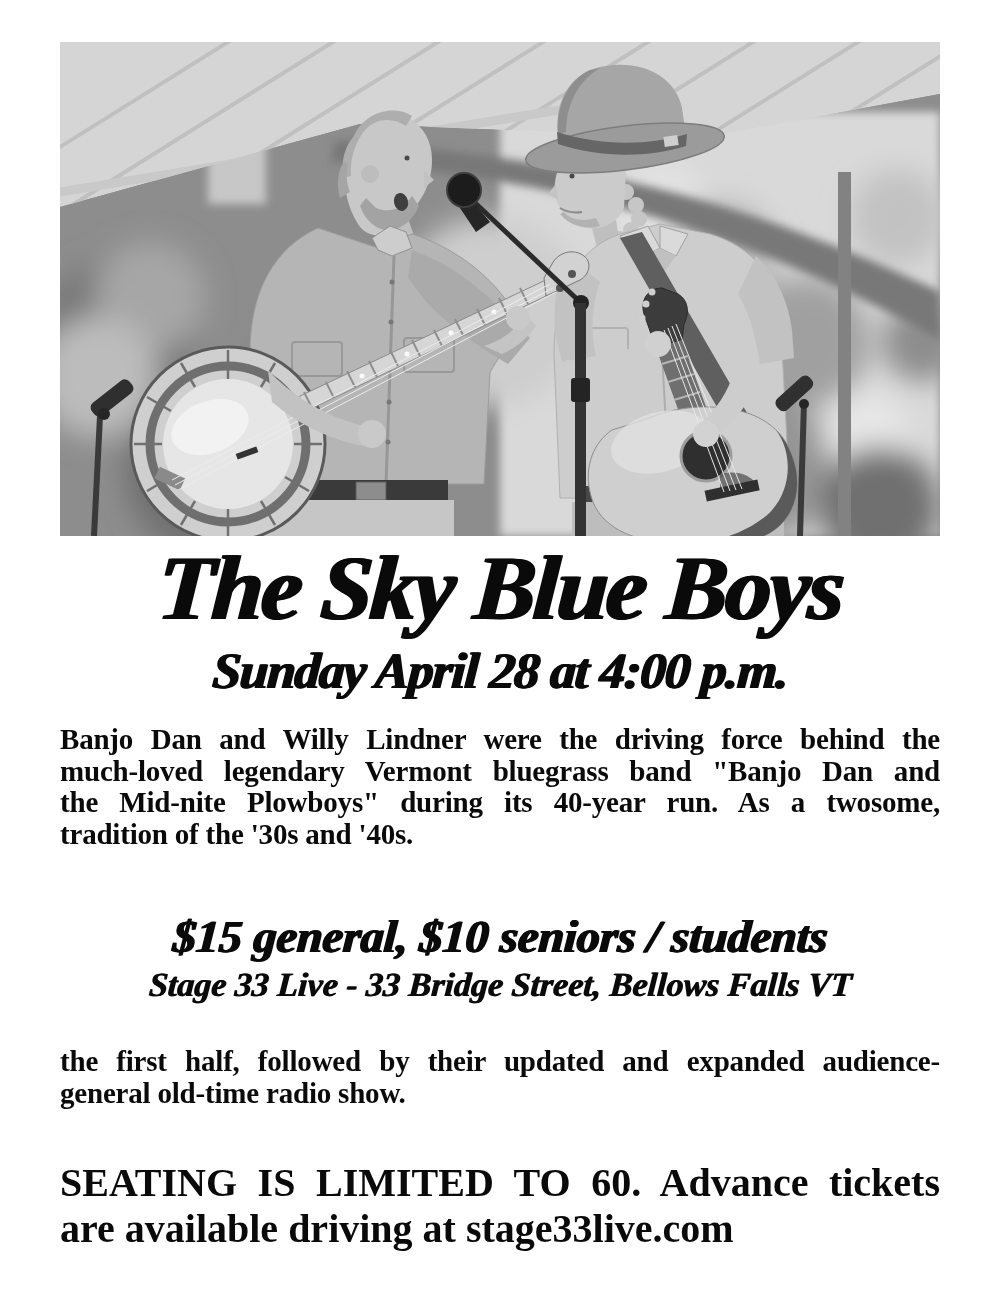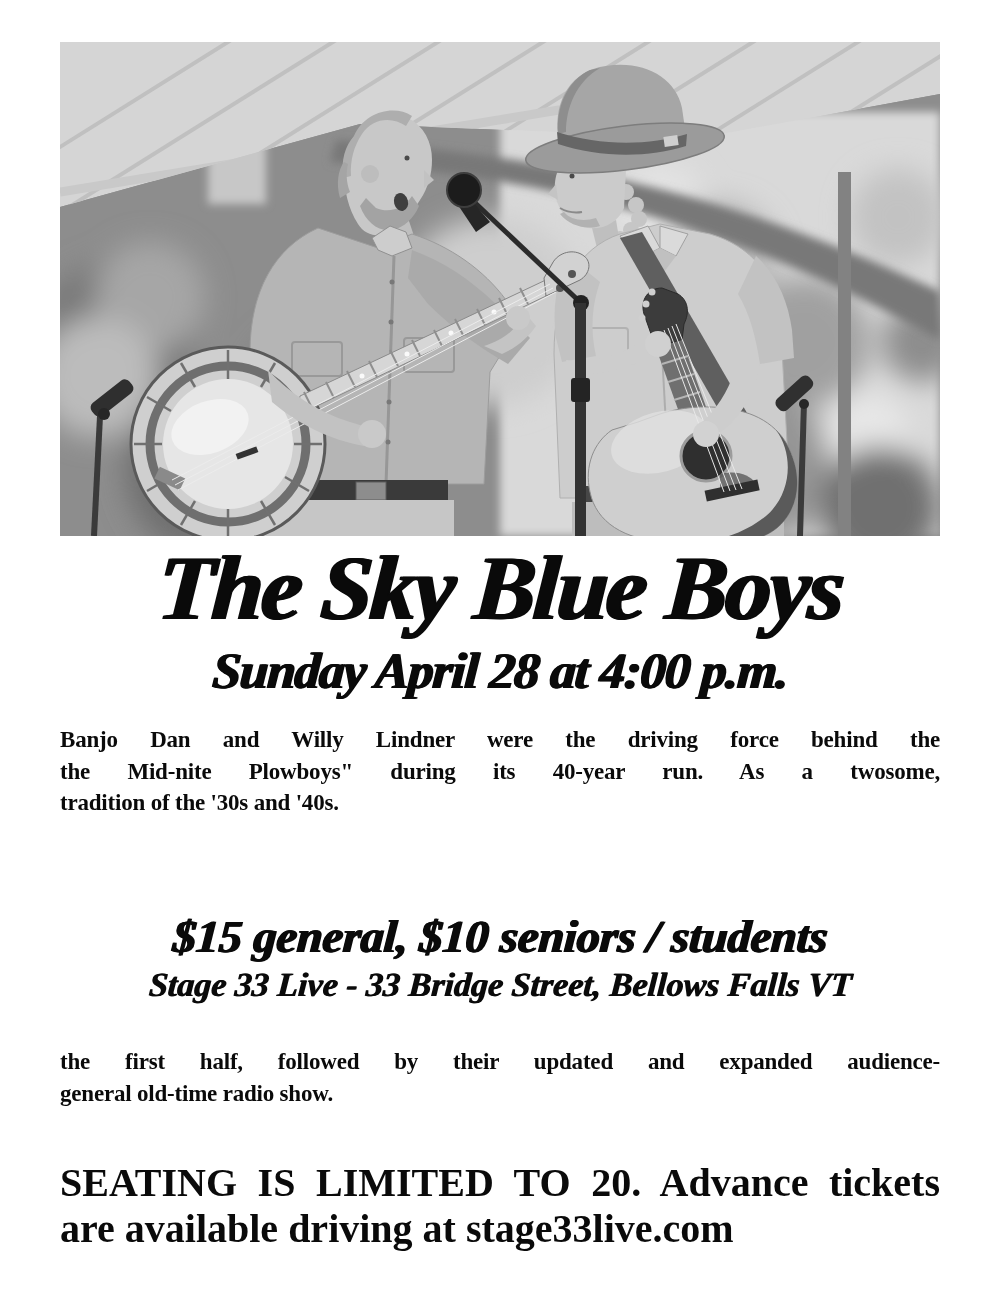--- a/index.html
+++ b/index.html
@@ -9,21 +9,21 @@
   .photo svg{display:block;width:100%;height:100%;}
   .script{font-family:"Liberation Serif",serif;font-style:italic;font-weight:700;
           white-space:nowrap;text-align:center;left:0;width:1000px;position:absolute;
           transform:skewX(-4deg);}
   .title{top:538px;font-size:92px;line-height:1.1;letter-spacing:-2px;
          text-shadow:2px 0 0 #0a0a0a,-1px 0 0 #0a0a0a;}
   .subtitle{top:642px;font-size:51px;letter-spacing:-1px;
          text-shadow:1.5px 0 0 #0a0a0a,-0.5px 0 0 #0a0a0a;}
   .price{top:910px;font-size:46px;text-shadow:1.5px 0 0 #0a0a0a,-0.5px 0 0 #0a0a0a;}
   .venue{top:966px;font-size:34px;text-shadow:1px 0 0 #0a0a0a;}
-  .body-par{position:absolute;left:60px;width:880px;font-weight:700;font-size:23px;
+  .body-par{position:absolute;left:60px;width:880px;font-weight:700;font-size:29px;
             line-height:31.5px;letter-spacing:-0.2px;}
   .par1{top:724px;}
   .par2{top:1046px;}
   .seating{position:absolute;left:60px;width:880px;top:1160px;font-weight:700;
            font-size:40px;line-height:46px;}
   .jline{text-align:justify;text-align-last:justify;}
   .jlast{text-align:left;text-align-last:left;}
 </style>
 </head>
 <body>
@@ -256,30 +256,31 @@
         <circle cx="744" cy="362" r="5" fill="#262626"></circle>
       </g>
     </svg>
   </div>
 
   <div class="script title">The Sky Blue Boys</div>
   <div class="script subtitle">Sunday April 28 at 4:00 p.m.</div>
 
   <div class="body-par par1">
     <div class="jline">Banjo Dan and Willy Lindner were the driving force behind the</div>
+    <div class="jline">much-loved legendary Vermont bluegrass band "Banjo Dan and</div>
     <div class="jline">the Mid-nite Plowboys" during its 40-year run. As a twosome,</div>
     <div class="jline jlast">tradition of the '30s and '40s.</div>
   </div>
 
   <div class="script price">$15 general, $10 seniors / students</div>
   <div class="script venue">Stage 33 Live - 33 Bridge Street, Bellows Falls VT</div>
 
   <div class="body-par par2">
     <div class="jline">the first half, followed by their updated and expanded audience-</div>
     <div class="jline jlast">general old-time radio show.</div>
   </div>
 
   <div class="seating">
-    <div class="jline">SEATING IS LIMITED TO 20. Advance tickets</div>
+    <div class="jline">SEATING IS LIMITED TO 60. Advance tickets</div>
     <div class="jline jlast">are available driving at stage33live.com</div>
   </div>
 
 </div>
 
 </body></html>

